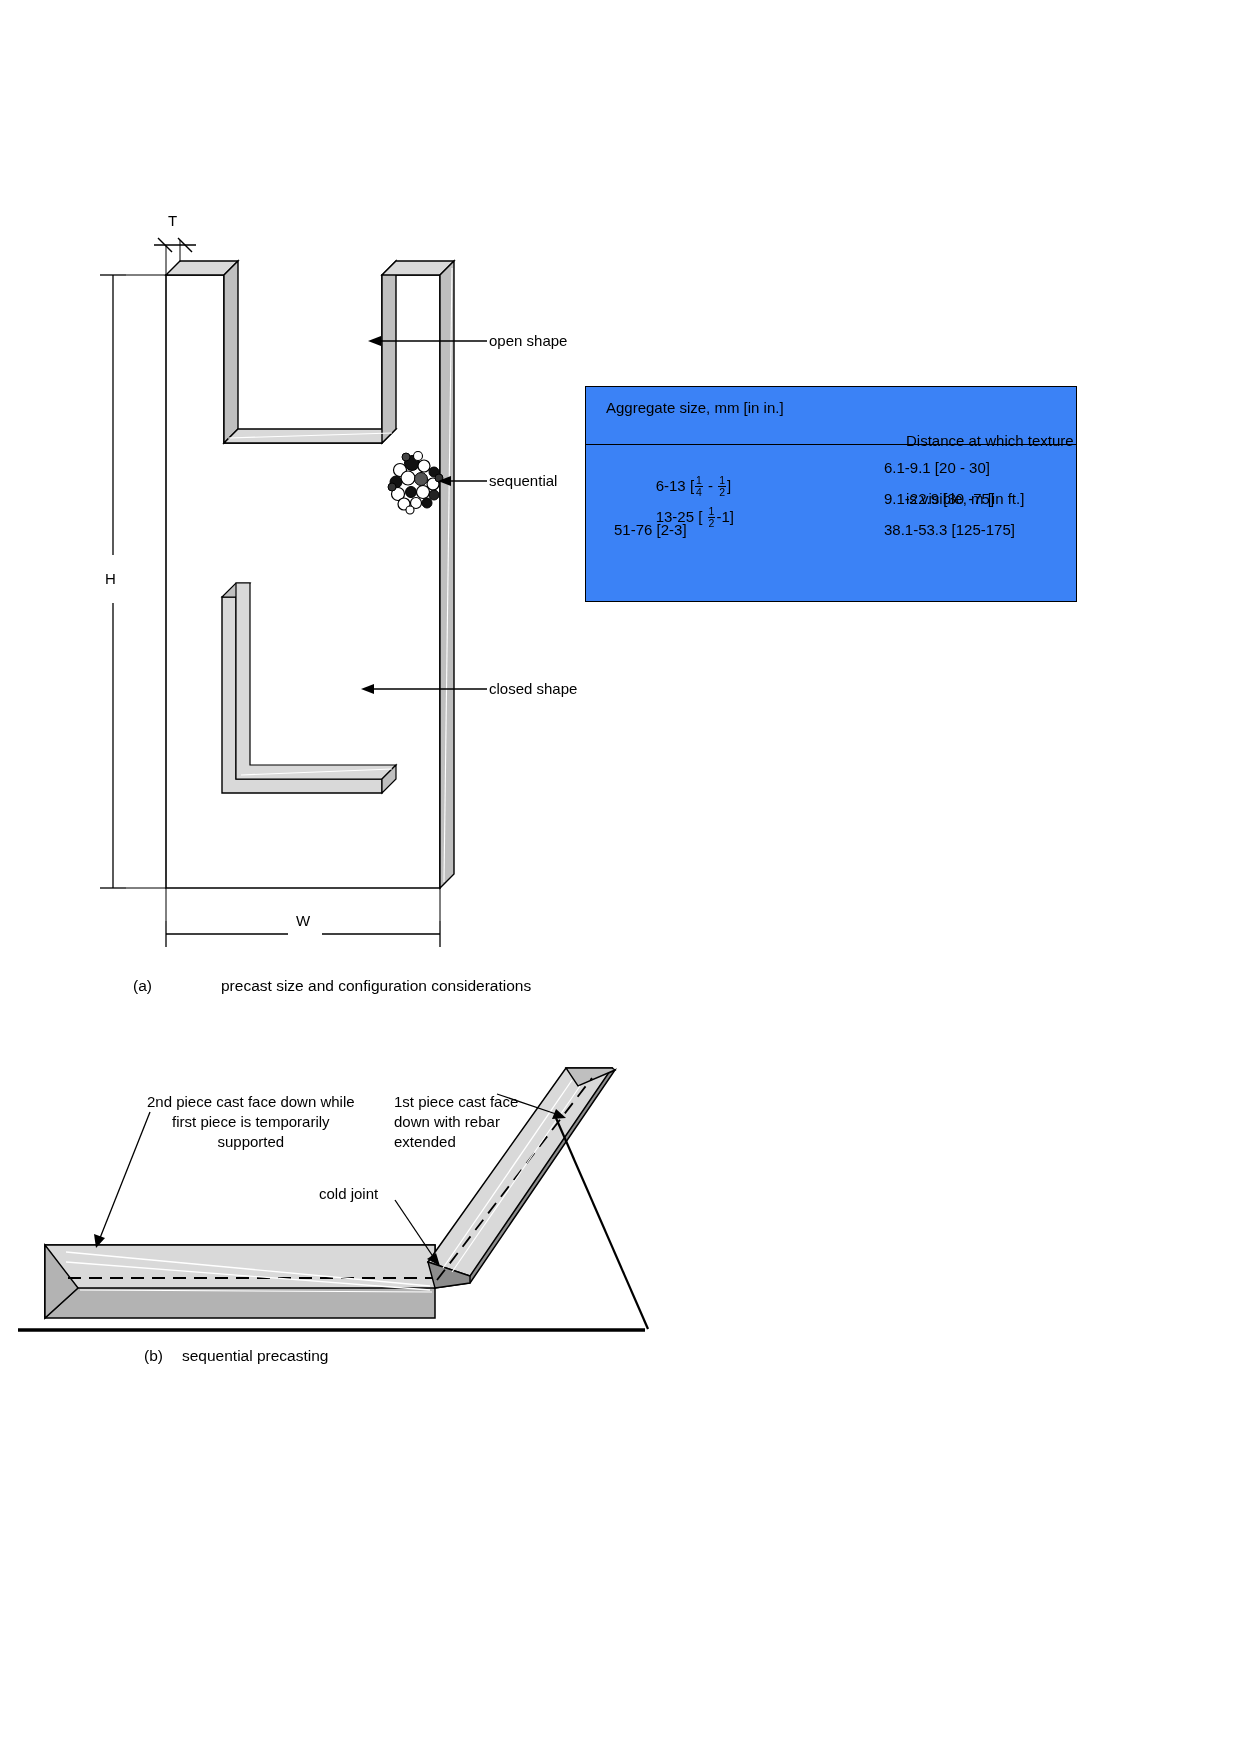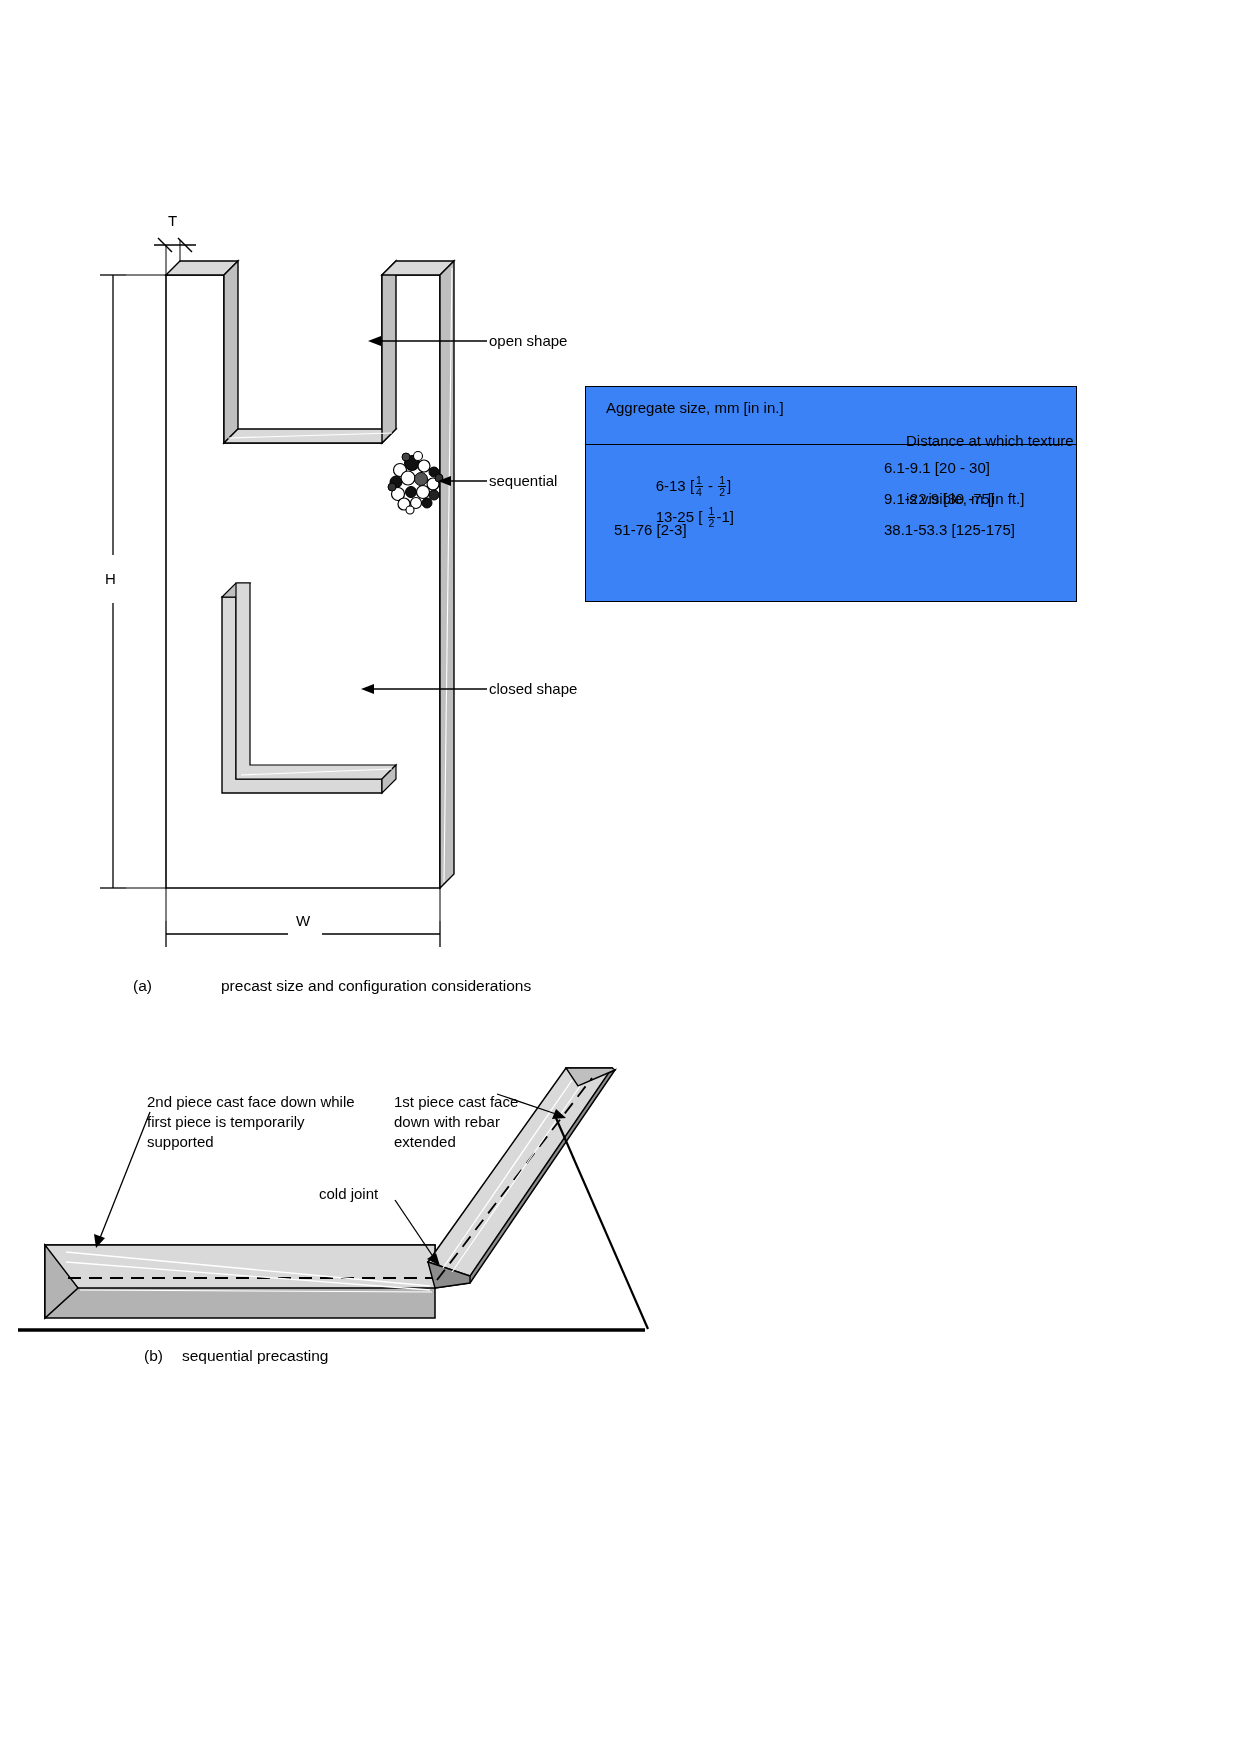--- a/index.html
+++ b/index.html
@@ -253,21 +253,21 @@
   <div class="lbl" style="left:105px; top:569px;">H</div>
   <div class="lbl" style="left:296px; top:911px;">W</div>
 
   <div class="lbl" style="left:489px; top:331px;">open shape</div>
   <div class="lbl" style="left:489px; top:471px;">sequential</div>
   <div class="lbl" style="left:489px; top:679px;text-align:center;">closed shape</div>
 
   <div class="caption" style="left:133px; top:977px;">(a)</div>
   <div class="caption" style="left:173px; top:977px;margin-left:48px;">precast size and configuration considerations</div>
 
-  <div class="lbl" style="left:147px; top:1092px;">2nd piece cast face down while
+  <div class="lbl" style="left:147px; top:1092px;text-align:center;">2nd piece cast face down while
 first piece is temporarily
 supported</div>
   <div class="lbl" style="left:394px; top:1092px; text-align:left; width:146px;">1st piece cast face
 down with rebar
 extended</div>
   <div class="lbl" style="left:319px; top:1184px;">cold joint</div>
 
   <div class="caption" style="left:144px; top:1347px;">(b)</div>
   <div class="caption" style="left:182px; top:1347px;">sequential precasting</div>
 

